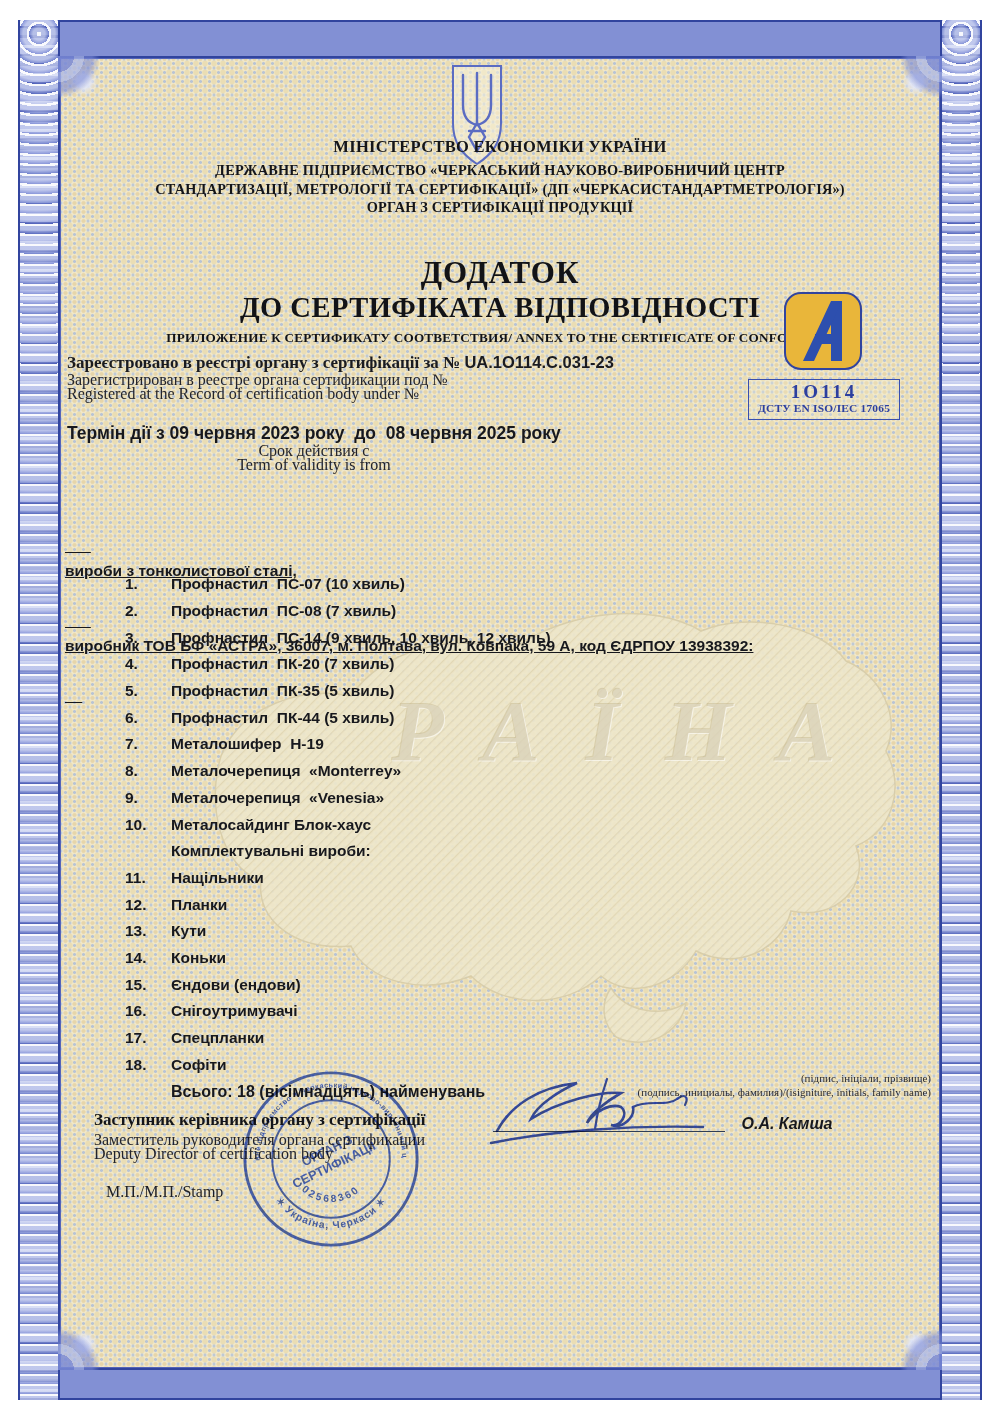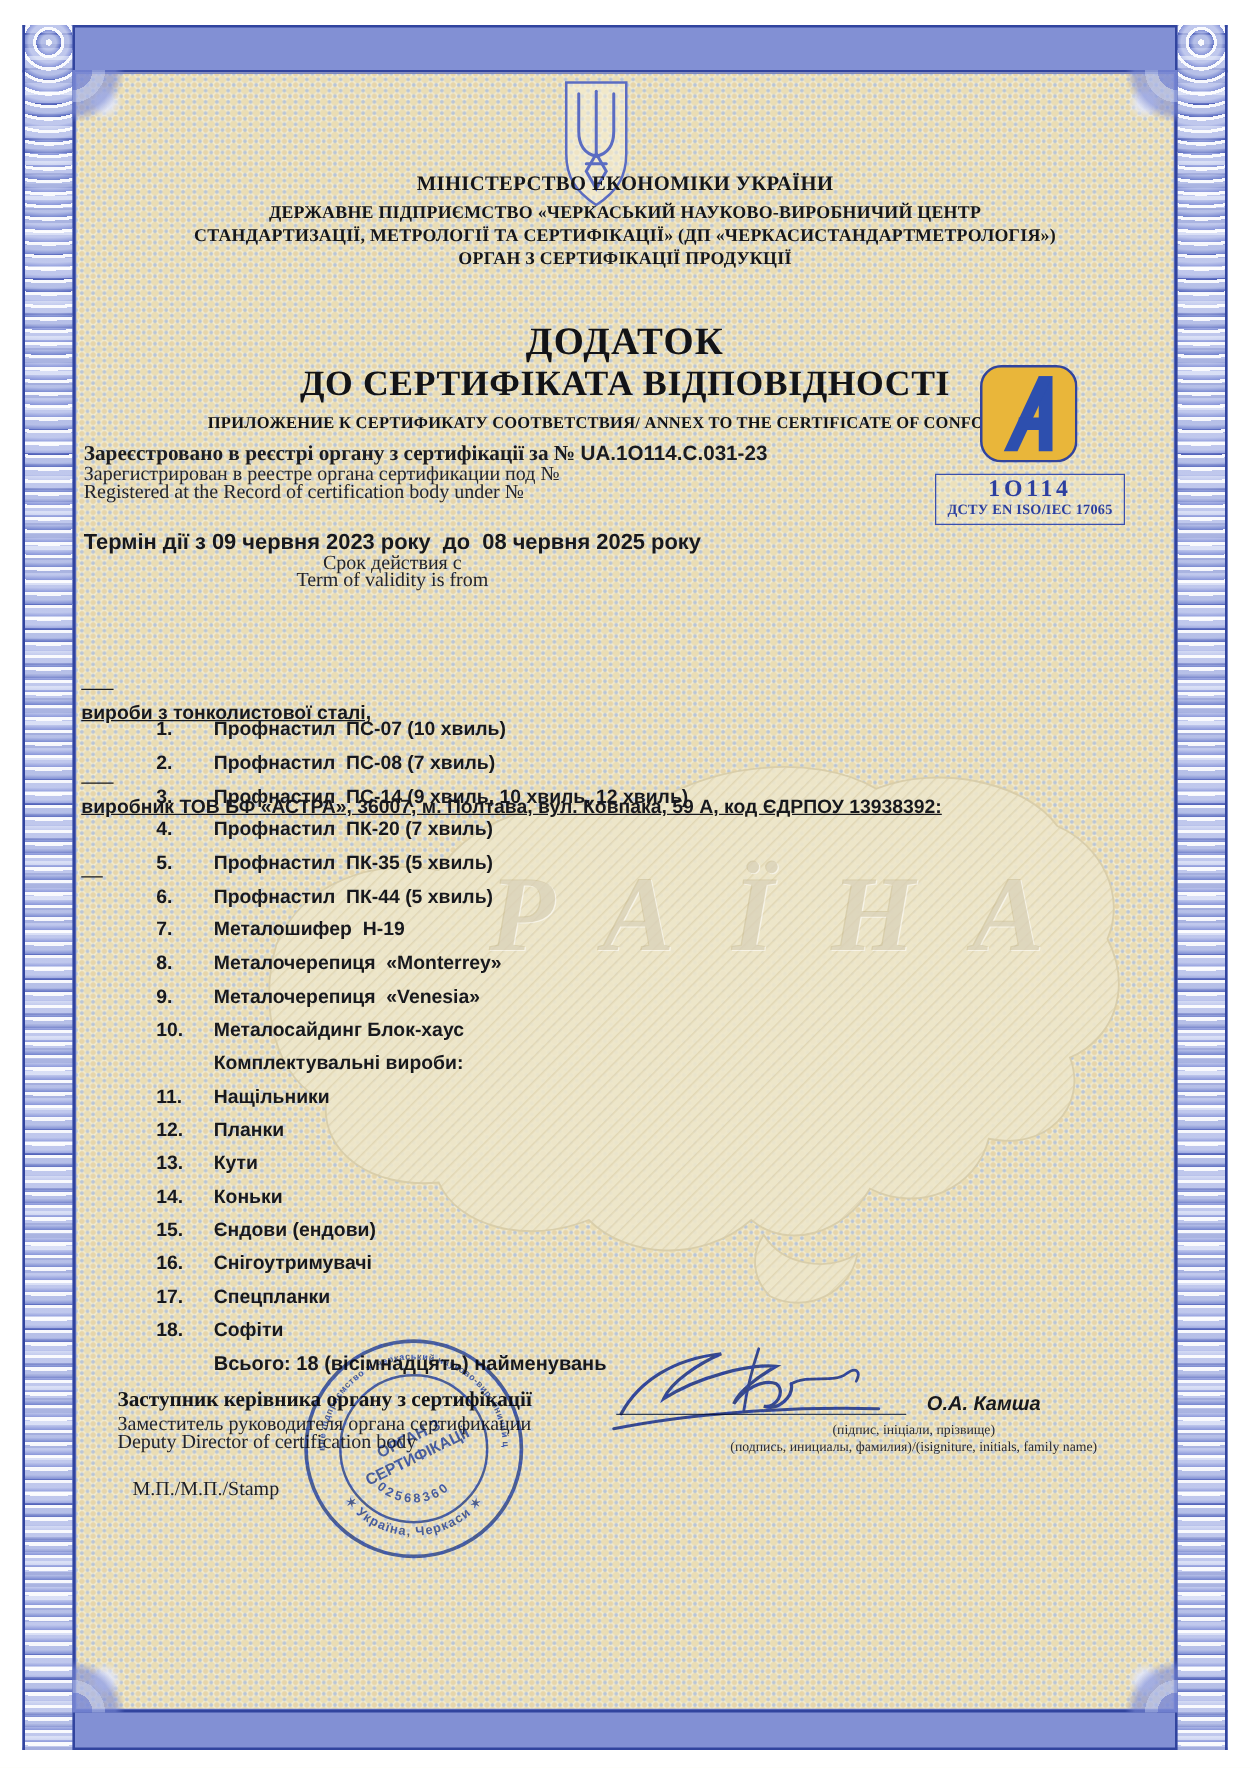--- a/index.html
+++ b/index.html
@@ -93,21 +93,21 @@
   .prod-num { width:46px; flex:none; }
   .prod-text { white-space:pre-wrap; }
 
   .total-line { left:110px; top:1024px; font-size:16px; color:#17181d; }
 
   .signatory-block { left:6px; top:1051px;padding-left:27px; }
   .signatory-title { font-size:17px; color:#141519; margin-bottom:3px; }
   .mp-note { left:45px; top:1124px; font-size:16px; color:#1d1e24; }
 
   .sig-name { left:626px; top:1056px; width:200px; text-align:center; font-size:16px; color:#17181d;font-style:italic; }
-  .sig-captions { left:470px; top:1079px; width:400px; text-align:center; }
+  .sig-captions { left:470px; top:1013px; width:400px; text-align:right; }
   .sig-captions div { font-size:11px; line-height:13.5px; color:#2a2b33; }
   .sig-underline { left:432px; top:1072px; width:232px; border-bottom:1.6px solid #2f3d55; }
 
   
   .wm-text {
     left:330px; top:622px; font-family:"Liberation Serif", serif; font-weight:bold;
     font-size:86px; letter-spacing:46px; color:rgba(188,174,130,.42);
     text-shadow:1px 1px 0 rgba(255,255,255,.55);
     font-style:italic;
   }

